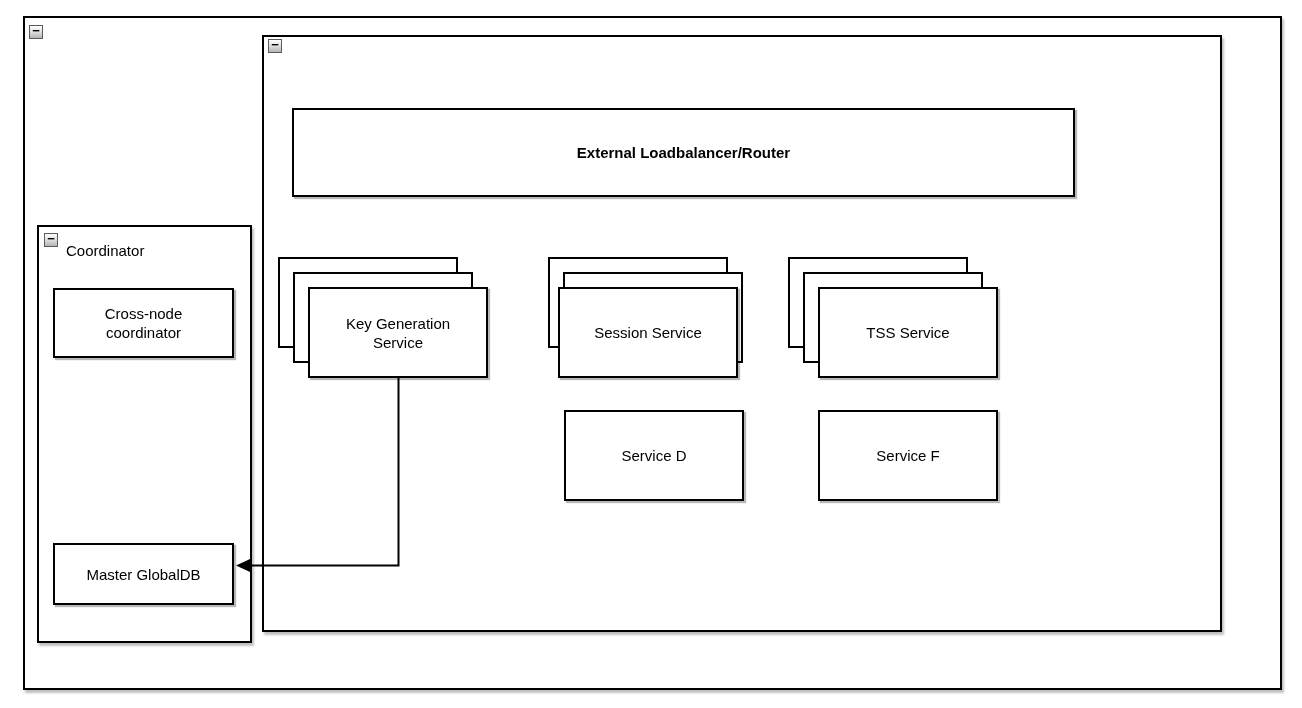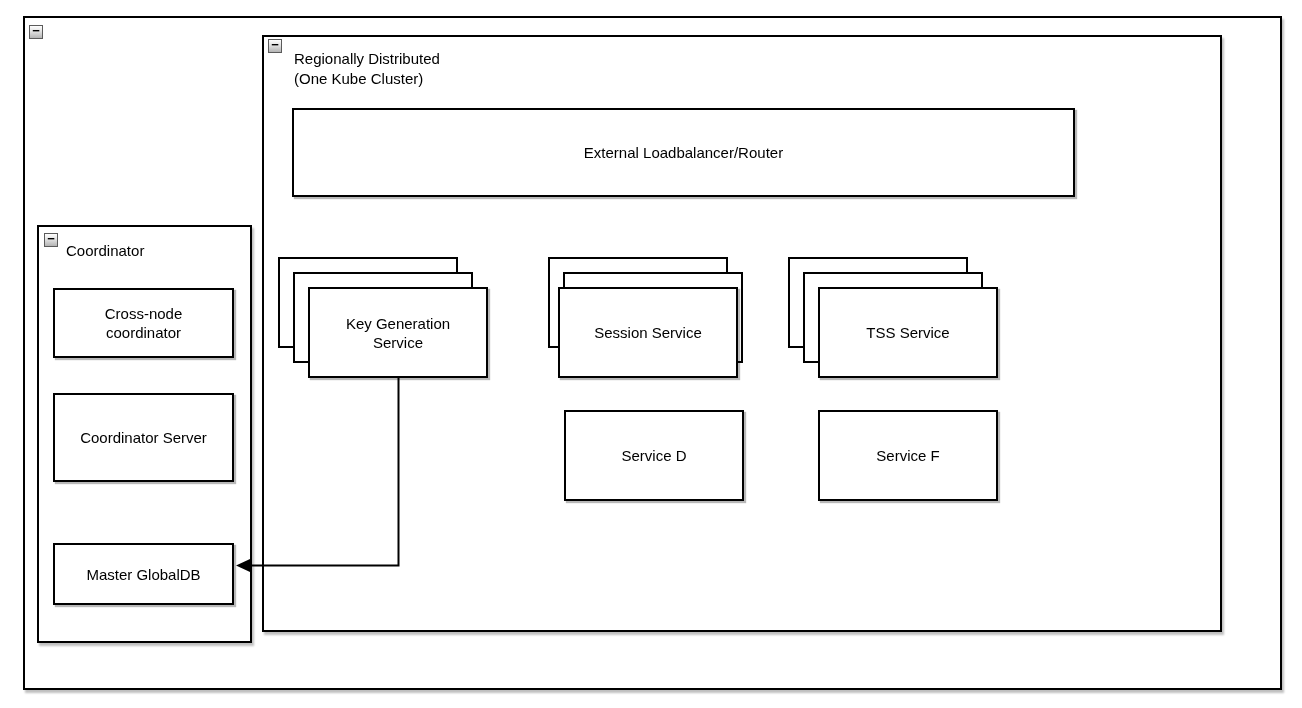--- a/index.html
+++ b/index.html
@@ -78,24 +78,22 @@
 
   <div class="container-box" style="left:23px; top:16px; width:1259px; height:674px;"></div>
   <div class="collapse-btn" style="left:29px; top:25px;">
     <span>−</span>
   </div>
 
   <div class="container-box" style="left:262px; top:35px; width:960px; height:597px;"></div>
   <div class="collapse-btn" style="left:268px; top:39px;">
     <span>−</span>
   </div>
-  <div class="ctr-label" style="left:294px; top:49px;">Regionally Distributed
- (One Kube Cluster)</div>
 
-  <div class="shape" style="left:292px; top:108px; width:783px; height:89px;">
+  <div class="shape" style="left:292px; top:108px; width:783px; height:89px;font-weight:bold;">
     <span>External Loadbalancer/Router</span>
   </div>
 
   <div class="stack-back" style="left:278px; top:257px; width:180px; height:91px;"></div>
   <div class="stack-back" style="left:293px; top:272px; width:180px; height:91px;"></div>
   <div class="shape" style="left:308px; top:287px; width:180px; height:91px;">
     <span>Key Generation
 Service</span>
   </div>
 
@@ -123,23 +121,20 @@
   <div class="collapse-btn" style="left:44px; top:233px;">
     <span>−</span>
   </div>
   <div class="ctr-label" style="left:66px; top:241px;">Coordinator</div>
 
   <div class="shape" style="left:53px; top:288px; width:181px; height:70px;">
     <span>Cross-node
 coordinator</span>
   </div>
 
-  <div class="shape" style="left:53px; top:393px; width:181px; height:89px;">
-    <span>Coordinator Server</span>
-  </div>
 
   <div class="shape" style="left:53px; top:543px; width:181px; height:62px;">
     <span>Master GlobalDB</span>
   </div>
 
   <svg class="edge-layer" viewBox="0 0 1302 708" xmlns="http://www.w3.org/2000/svg">
     <path d="M 398.5 378 L 398.5 565.5 L 249 565.5" fill="none" stroke="#000000" stroke-width="2"></path>
     <polygon points="236,565.5 250,559 250,572" fill="#000000" stroke="none"></polygon>
   </svg>
 

